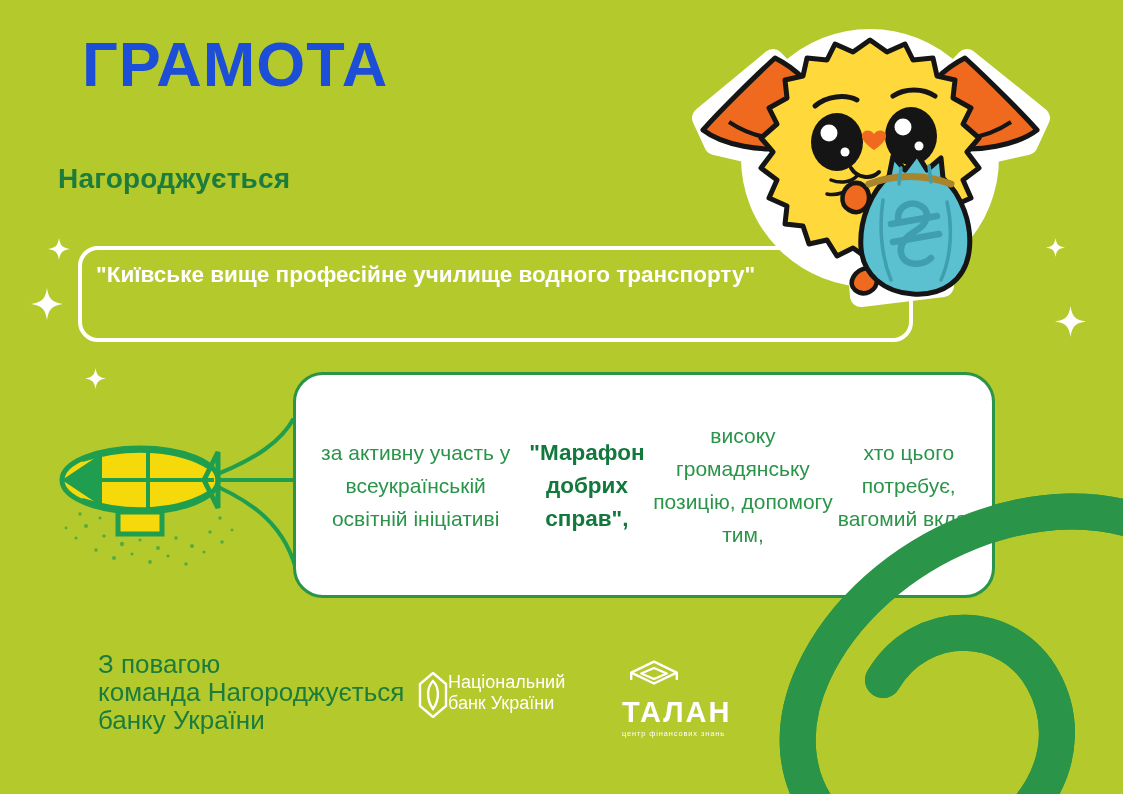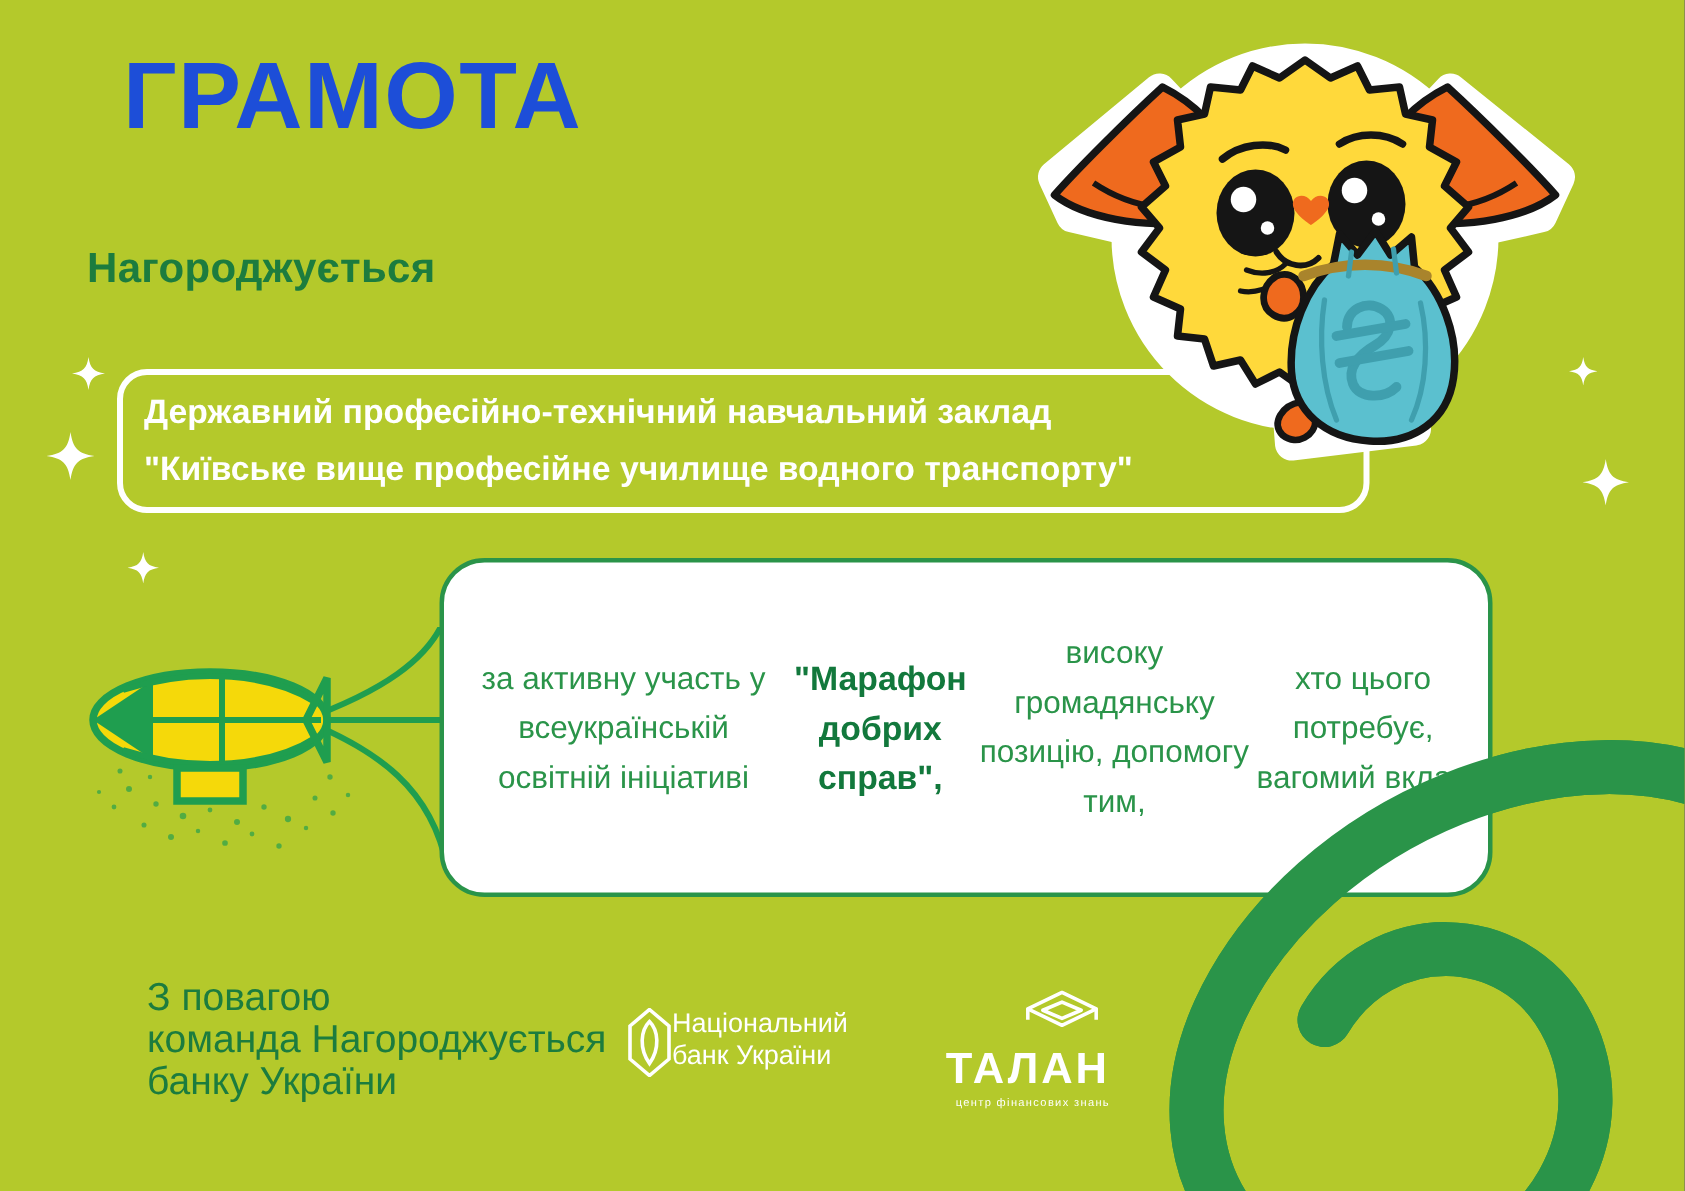--- a/index.html
+++ b/index.html
@@ -172,21 +172,21 @@
     font-size: 18px;
     line-height: 21px;
     white-space: nowrap;
   }
 
   .logo-talan {
     position: absolute;
     left: 622px;
     top: 658px;
     width: 118px;
-    text-align: right;
+    text-align: left;
   }
   .talan-word {
     color: #ffffff;
     font-size: 29px;
     font-weight: bold;
     letter-spacing: 2px;
     line-height: 32px;
     margin-top: 3px;
   }
   .talan-tag {
@@ -294,21 +294,20 @@
     <svg viewBox="0 0 26 26" width="31" height="31">
         <path d="M13 0 C14.4 9 17 11.6 26 13 C17 14.4 14.4 17 13 26 C11.6 17 9 14.4 0 13 C9 11.6 11.6 9 13 0 Z" fill="#ffffff"></path>
       </svg>
   </div>
 
   <div class="title">ГРАМОТА</div>
   <div class="subtitle">Нагороджується</div>
 
   <div class="recipient-box"></div>
   <div class="recipient-text">
-    <div>Державний професійно-технічний навчальний заклад</div>
     <div>"Київське вище професійне училище водного транспорту"</div>
   </div>
 
   <div class="card"></div>
   <div class="card-text">
     <div>за активну участь у всеукраїнській освітній ініціативі</div>
     <div class="bold-line">"Марафон добрих справ",</div>
     <div>високу громадянську позицію, допомогу тим,</div>
     <div>хто цього потребує, вагомий вклад</div>
   </div>

